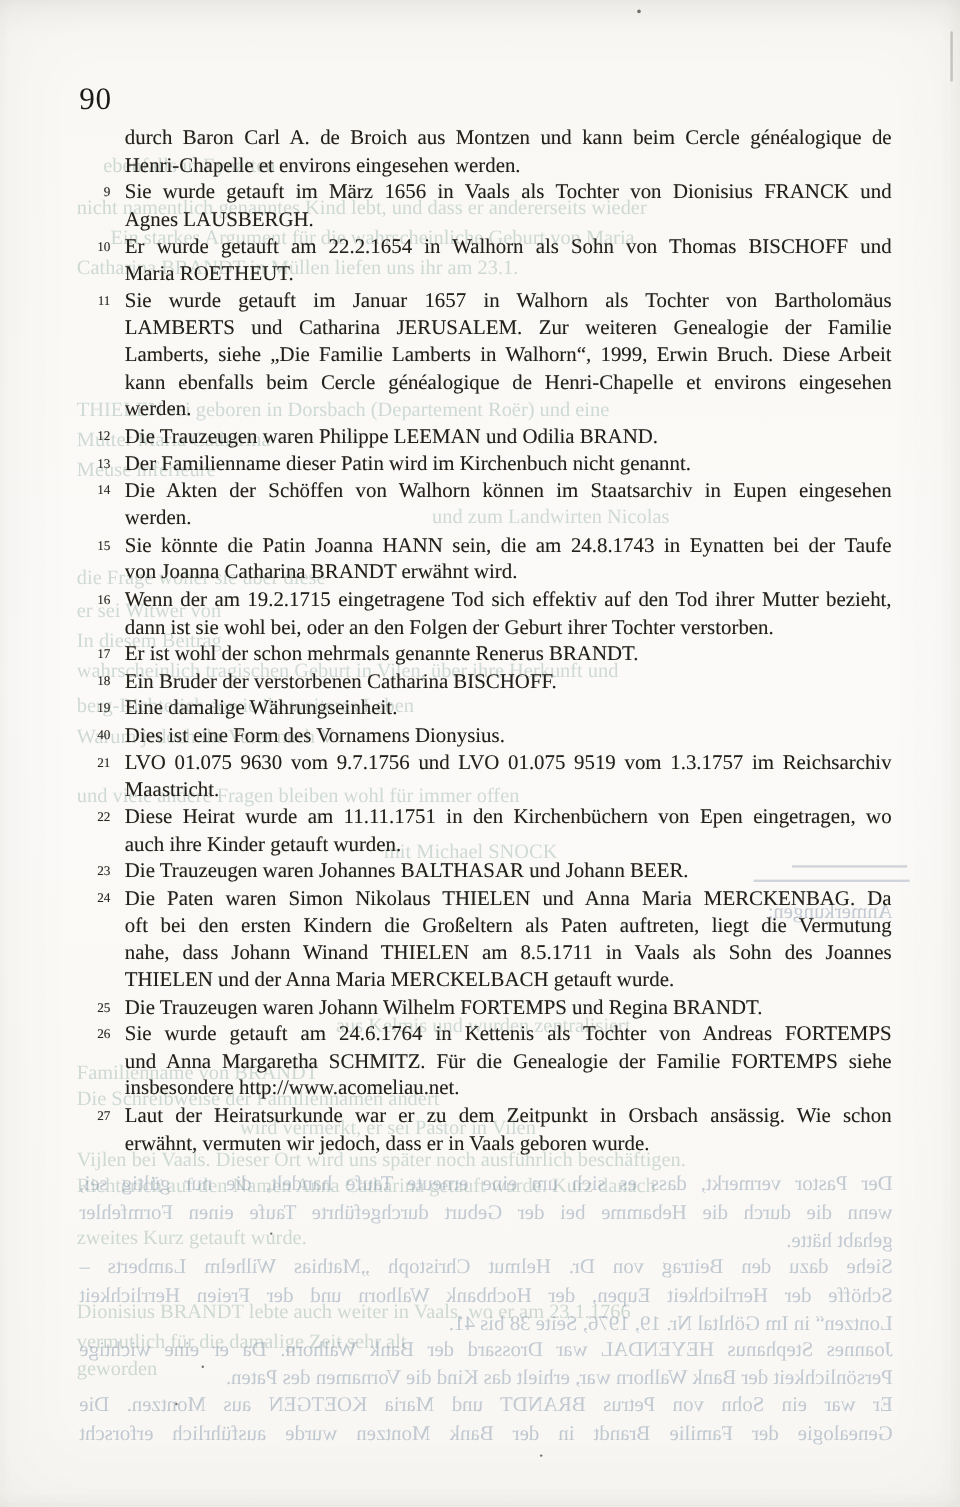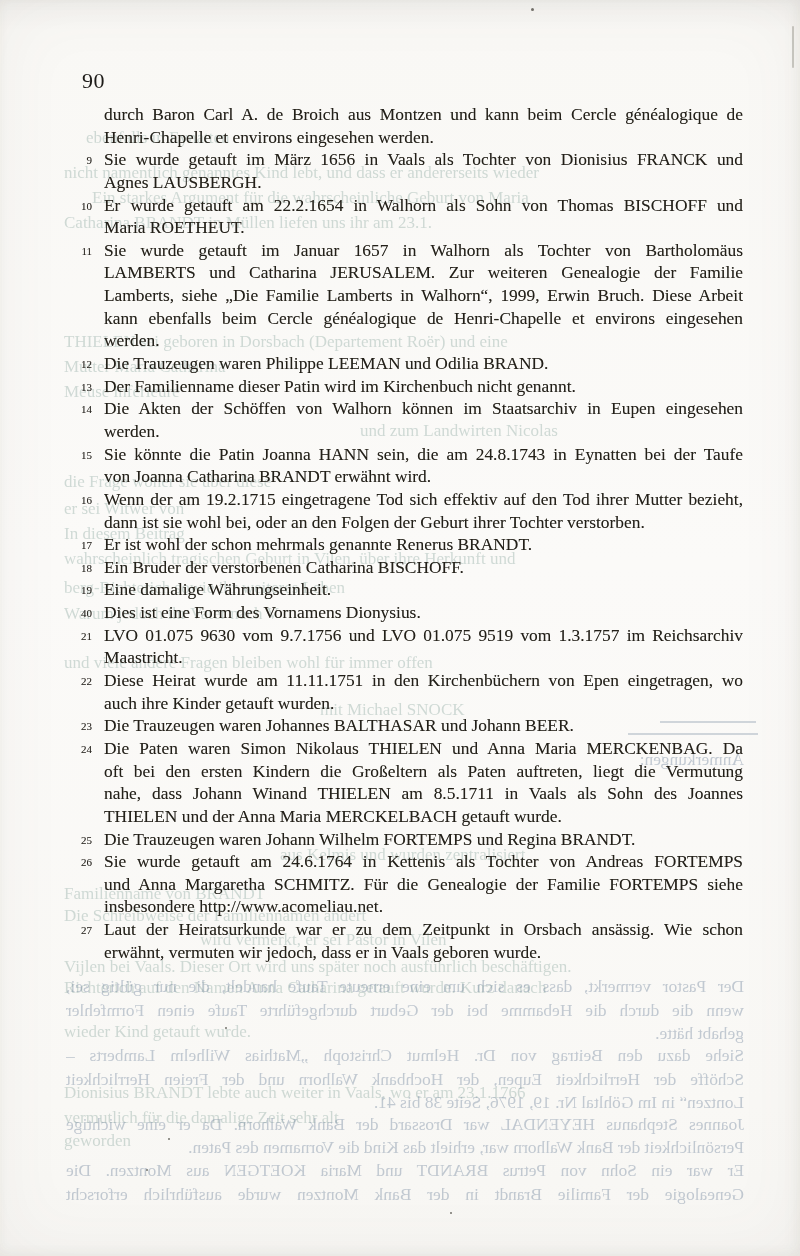--- a/index.html
+++ b/index.html
@@ -6,22 +6,22 @@
   .page {
     position: relative; width: 800px; height: 1256px; overflow: hidden;
     background: linear-gradient(180deg, #f2f1ee 0px, #f9f8f5 30px, #fbfaf8 45%, #f9f8f5 88%, #f7f6f3 100%);
     font-family: "Liberation Serif", "DejaVu Serif", serif;
   }
   .page::after {
     content: ""; position: absolute; inset: 0; pointer-events: none;
     box-shadow: inset 0 0 70px rgba(95,90,78,0.06), inset -5px 0 14px rgba(95,90,78,0.05), inset 0 -4px 12px rgba(95,90,78,0.03);
   }
   .page-number {
-    position: absolute; left: 82px; top: 68px;
-    font-size: 22px; color: #1d1b18; letter-spacing: 0.5px;
+    position: absolute; left: 66px; top: 68px;
+    font-size: 26px; color: #1d1b18; letter-spacing: 0.5px;
   }
   .text-block {
     position: absolute; left: 104px; top: 103px; width: 639px; z-index: 2;
     font-size: 17.4px; line-height: 22.65px; color: #232019;
     text-shadow: 0 0 0.6px rgba(35,32,25,0.30);
   }
   .fn { position: relative; }
   .fn-num {
     position: absolute; left: -42px; top: 1px; width: 30px;
     text-align: right; font-size: 11px; color: #2a2722;
@@ -67,21 +67,21 @@
       <div class="ghost-frag" style="left: 64px; top: 578px;">berg-Richterich sowie ihr weiteres Leben</div>
       <div class="ghost-frag" style="left: 64px; top: 604px;">Warum jedoch ihr Vater nach V</div>
       <div class="ghost-frag" style="left: 64px; top: 653px;">und viele andere Fragen bleiben wohl für immer offen</div>
       <div class="ghost-frag" style="left: 320px; top: 700px;">mit Michael SNOCK</div>
       <div class="ghost-frag" style="left: 280px; top: 845px;">aus Kelmis und wurden zentralisiert</div>
       <div class="ghost-frag" style="left: 64px; top: 884px;">Familienname von BRANDT</div>
       <div class="ghost-frag" style="left: 64px; top: 906px;">Die Schreibweise der Familiennamen ändert</div>
       <div class="ghost-frag" style="left: 200px; top: 930px;">wird vermerkt, er sei Pastor in Vilen</div>
       <div class="ghost-frag" style="left: 64px; top: 957px;">Vijlen bei Vaals. Dieser Ort wird uns später noch ausführlich beschäftigen.</div>
       <div class="ghost-frag" style="left: 64px; top: 978px; text-align: center;">Richterich auf den Namen Anna Catharina getauft wurde. Kurz danach</div>
-      <div class="ghost-frag" style="left: 64px; top: 1022px;">wieder Kind getauft wurde.</div>
+      <div class="ghost-frag" style="left: 64px; top: 1022px;">zweites Kurz getauft wurde.</div>
       <div class="ghost-frag" style="left: 64px; top: 1083px;">Dionisius BRANDT lebte auch weiter in Vaals, wo er am 23.1.1766</div>
       <div class="ghost-frag" style="left: 64px; top: 1108px;">vermutlich für die damalige Zeit sehr alt</div>
       <div class="ghost-frag" style="left: 64px; top: 1131px;">geworden</div>
       <div class="ghost-mirror-line short" style="top: 748px;">Anmerkungen:</div>
       <div class="ghost-mirror-line" style="top: 975px;">Der Pastor vermerkt, dass es sich um eine erneute Taufe handelt, die nur gültig sei,</div>
       <div class="ghost-mirror-line" style="top: 999px;">wenn die durch die Hebamme bei der Geburt durchgeführte Taufe einen Formfehler</div>
       <div class="ghost-mirror-line short" style="top: 1022px;">gehabt hätte.</div>
       <div class="ghost-mirror-line" style="top: 1044px;">Siehe dazu den Beitrag von Dr. Helmut Christoph „Mathias Wilhelm Lamberts –</div>
       <div class="ghost-mirror-line" style="top: 1068px;">Schöffe der Herrlichkeit Eupen, der Hochbank Walhorn und der Freien Herrlichkeit</div>
       <div class="ghost-mirror-line short" style="top: 1091px;">Lontzen“ in Im Göhltal Nr. 19, 1976, Seite 38 bis 41.</div>

